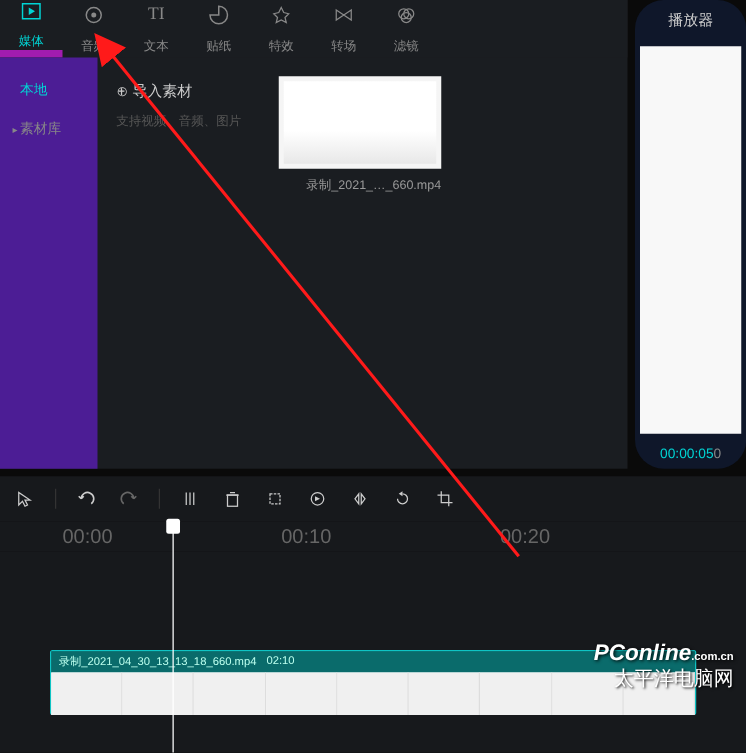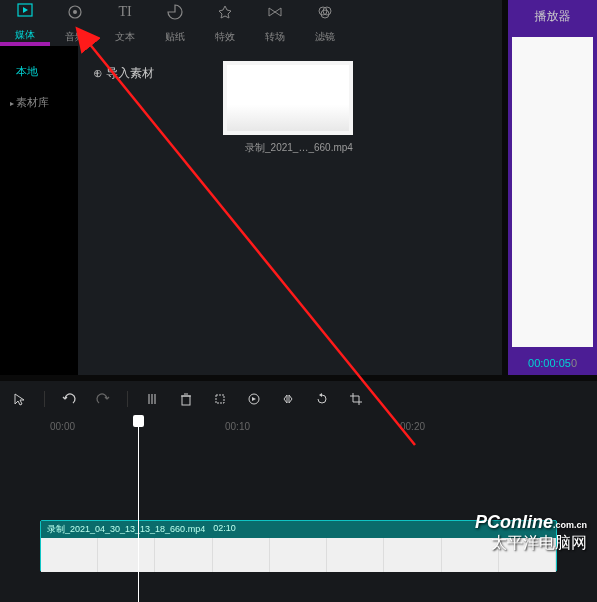--- a/index.html
+++ b/index.html
@@ -1,48 +1,48 @@
 <!DOCTYPE html>
 <html><head>
 <meta charset="utf-8">
 <style>
 * { margin: 0; padding: 0; box-sizing: border-box; }
 body { width: 597px; height: 602px; background: #0a0a0a; font-family: "Microsoft YaHei", sans-serif; color: #ccc; font-size: 11px; position: relative; overflow: hidden; }
 .app { display: flex; flex-direction: column; height: 100%; }
 .top-row { display: flex; height: 375px; }
 .left-panel { width: 520px; background: #1a1d21; display: flex; flex-direction: column; }
-.right-panel { flex: 1; background: #4c1d95; margin-left: 6px; display: flex; flex-direction: column; }
+.right-panel { flex: 1; background: #0f172a; margin-left: 6px; display: flex; flex-direction: column; border-radius: 23px; }
 .tabbar { display: flex; height: 46px; background: #1a1d21; }
 .tab { width: 50px; display: flex; flex-direction: column; align-items: center; justify-content: center; gap: 8px; color: #888; cursor: pointer; }
-.tab.active { border-bottom: 4px solid #a21caf; color: #00d4d4; }
+.tab.active { border-bottom: 6px solid #a21caf; color: #00d4d4; }
 .tab .icon { font-size: 16px; height: 20px; display: flex; align-items: center; }
 .tab .label { font-size: 10px; }
 .sidebar-content { display: flex; flex: 1; }
-.sidebar { width: 78px; background: #000000; padding-top: 10px; }
+.sidebar { width: 78px; background: #4c1d95; padding-top: 10px; }
 .sidebar-item { padding: 8px 10px; color: #888; cursor: pointer; font-size: 11px; }
 .sidebar-item.active { color: #00d4d4; }
 .sidebar-item .tri { display: inline-block; width: 6px; font-size: 8px; }
 .media-area { flex: 1; padding: 15px; display: flex; gap: 20px; align-items: flex-start; }
 .import-box { width: 110px; }
 .import-btn { color: #ccc; font-size: 12px; padding: 4px 0; }
 .import-hint { color: #555; font-size: 10px; margin-top: 4px; }
 .media-item { width: 152px; }
 .media-thumb { width: 130px; height: 74px; background: #f5f5f5; position: relative; }
 .media-thumb-inner { position: absolute; inset: 4px; background: linear-gradient(#fff 60%, #e8e8e8); }
 .media-name { color: #999; font-size: 10px; margin-top: 6px; text-align: center; }
 .player-title { text-align: center; padding: 8px; color: #ccc; font-size: 12px; }
 .player-view { flex: 1; background: #f8f8f8; margin: 4px; position: relative; overflow: hidden; }
 .player-time { display: flex; justify-content: space-between; padding: 6px 20px; font-size: 11px; }
 .player-time .cur { color: #00d4d4; }
 .player-time .tot { color: #888; }
 .toolbar-row { display: flex; align-items: center; height: 36px; background: #17191c; gap: 14px; padding: 0 10px; margin-top: 6px; }
 .tool-btn { width: 20px; height: 20px; display: flex; align-items: center; justify-content: center; color: #999; cursor: pointer; }
 .tool-sep { width: 1px; height: 16px; background: #333; }
 .timeline-ruler { display: flex; height: 24px; background: #17191c; padding-left: 40px; position: relative; }
-.ruler-tick { position: absolute; color: #666; font-size: 10px; top: 4px; }
+.ruler-tick { position: absolute; color: #666; font-size: 16px; top: 4px; }
 .playhead { position: absolute; top: 0; width: 1px; height: 200px; background: #fff; z-index: 10; }
 .playhead::before { content: ""; position: absolute; top: -2px; left: -5px; width: 11px; height: 12px; background: #fff; border-radius: 2px; }
 .timeline-tracks { flex: 1; background: #17191c; padding: 8px 0; position: relative; }
 .clip { position: absolute; left: 40px; right: 40px; bottom: 30px; height: 52px; background: #0a8b8b; border: 1px solid #0fc4c4; border-radius: 2px; }
 .clip-header { background: #0a6b6b; color: #bfe; font-size: 9px; padding: 2px 6px; display: flex; gap: 8px; }
 .clip-thumbs { height: 34px; display: flex; background: #fff; }
 .clip-thumb { flex: 1; background: #f0f0f0; border-right: 1px solid #ddd; }
 .watermark { position: absolute; right: 10px; bottom: 48px; z-index: 50; color: #fff; text-align: right; }
 .watermark .brand { font-size: 18px; font-style: italic; font-weight: bold; text-shadow: 1px 1px 3px #000; }
 .watermark .cn { font-size: 16px; text-shadow: 1px 1px 2px #000; }
@@ -117,20 +117,21 @@
           <div class="sidebar-item active">
             <span class="tri"></span><span>本地</span>
           </div>
           <div class="sidebar-item">
             <span class="tri">▸</span><span>素材库</span>
           </div>
         </div>
         <div class="media-area">
           <div class="import-box">
             <div class="import-btn">⊕ <span>导入素材</span></div>
+            <div class="import-hint">支持视频、音频、图片</div>
           </div>
           <div class="media-item">
             <div class="media-thumb">
               <div class="media-thumb-inner"></div>
             </div>
             <div class="media-name">录制_2021_…_660.mp4</div>
           </div>
         </div>
       </div>
     </div>

